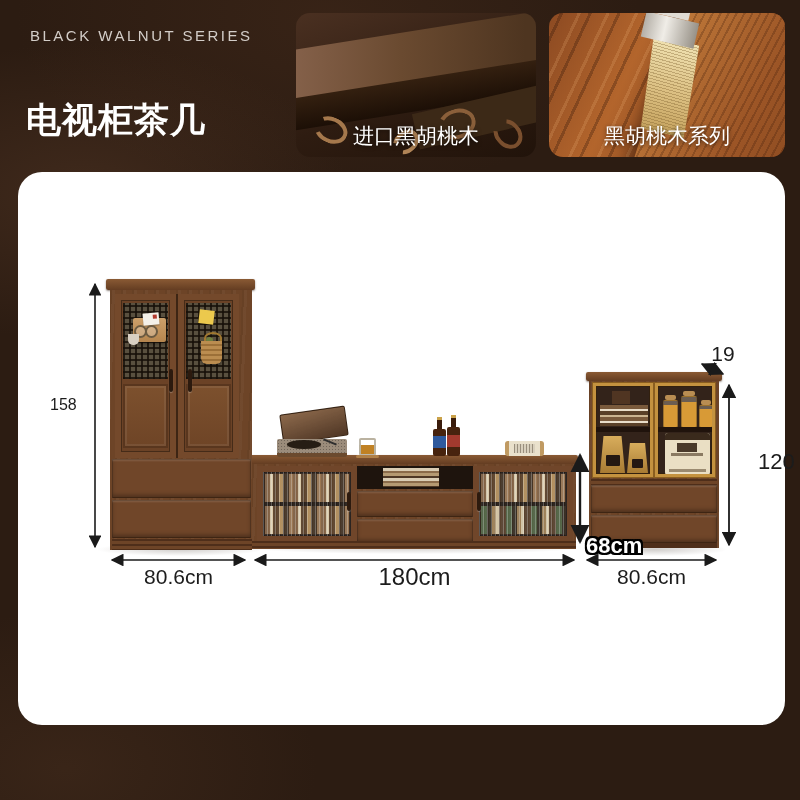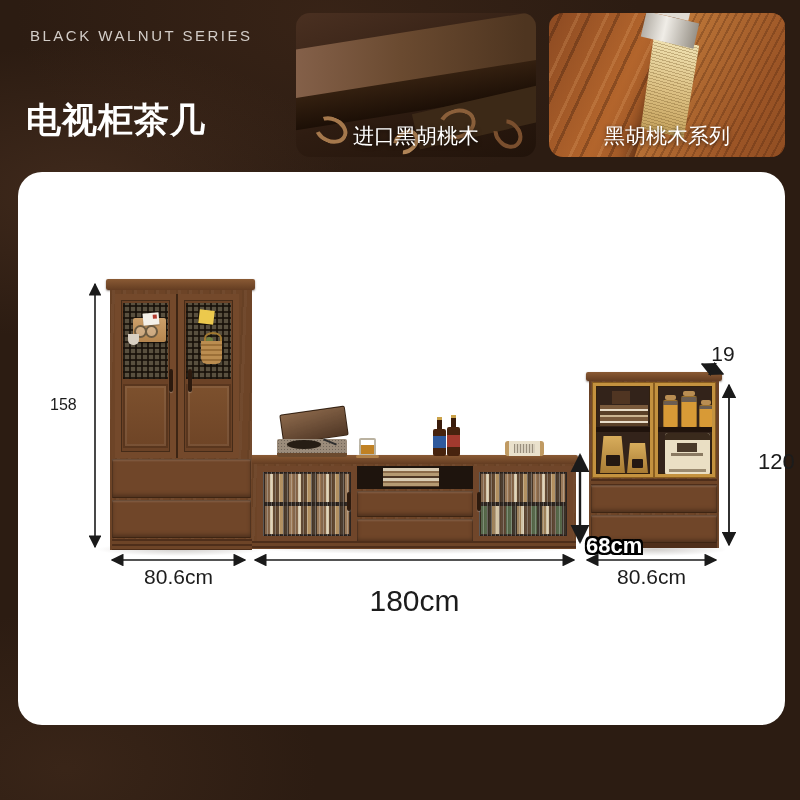--- a/index.html
+++ b/index.html
@@ -266,20 +266,20 @@
     <line x1="112" y1="560" x2="245" y2="560" stroke="#1a1a1a" stroke-width="1.6" marker-start="url(#ah)" marker-end="url(#ah)"></line>
     <line x1="255" y1="560" x2="574" y2="560" stroke="#1a1a1a" stroke-width="1.6" marker-start="url(#ah)" marker-end="url(#ah)"></line>
     <line x1="587" y1="560" x2="716" y2="560" stroke="#1a1a1a" stroke-width="1.6" marker-start="url(#ah)" marker-end="url(#ah)"></line>
     <line x1="580" y1="455" x2="580" y2="542" stroke="#1a1a1a" stroke-width="2.4" marker-start="url(#ah)" marker-end="url(#ah)"></line>
     <line x1="729" y1="385" x2="729" y2="545" stroke="#1a1a1a" stroke-width="1.8" marker-start="url(#ah)" marker-end="url(#ah)"></line>
     <line x1="702" y1="364" x2="723" y2="374" stroke="#1a1a1a" stroke-width="1.8" marker-start="url(#ah)" marker-end="url(#ah)"></line>
   </svg>
 
   <div class="abs dim" style="left:50px;top:396px;width:42px;font-size:16px;">158</div>
   <div class="abs dim dim-center" style="left:110px;top:565px;width:137px;">80.6cm</div>
-  <div class="abs dim dim-center" style="left:254px;top:563px;width:321px;font-size:30px;margin-top:21px;">180cm</div>
+  <div class="abs dim dim-center" style="left:254px;top:563px;width:321px;font-size:24px;">180cm</div>
   <div class="abs dim dim-center" style="left:586px;top:565px;width:131px;">80.6cm</div>
   <div class="abs dim-outline" style="left:586px;top:489px;margin-top:44px;">68cm</div>
   <div class="abs dim dim-center" style="left:705px;top:342px;width:36px;">19</div>
   <div class="abs dim" style="left:758px;top:449px;font-size:22px;">120</div>
 
 
 </div>
 
 </body></html>

